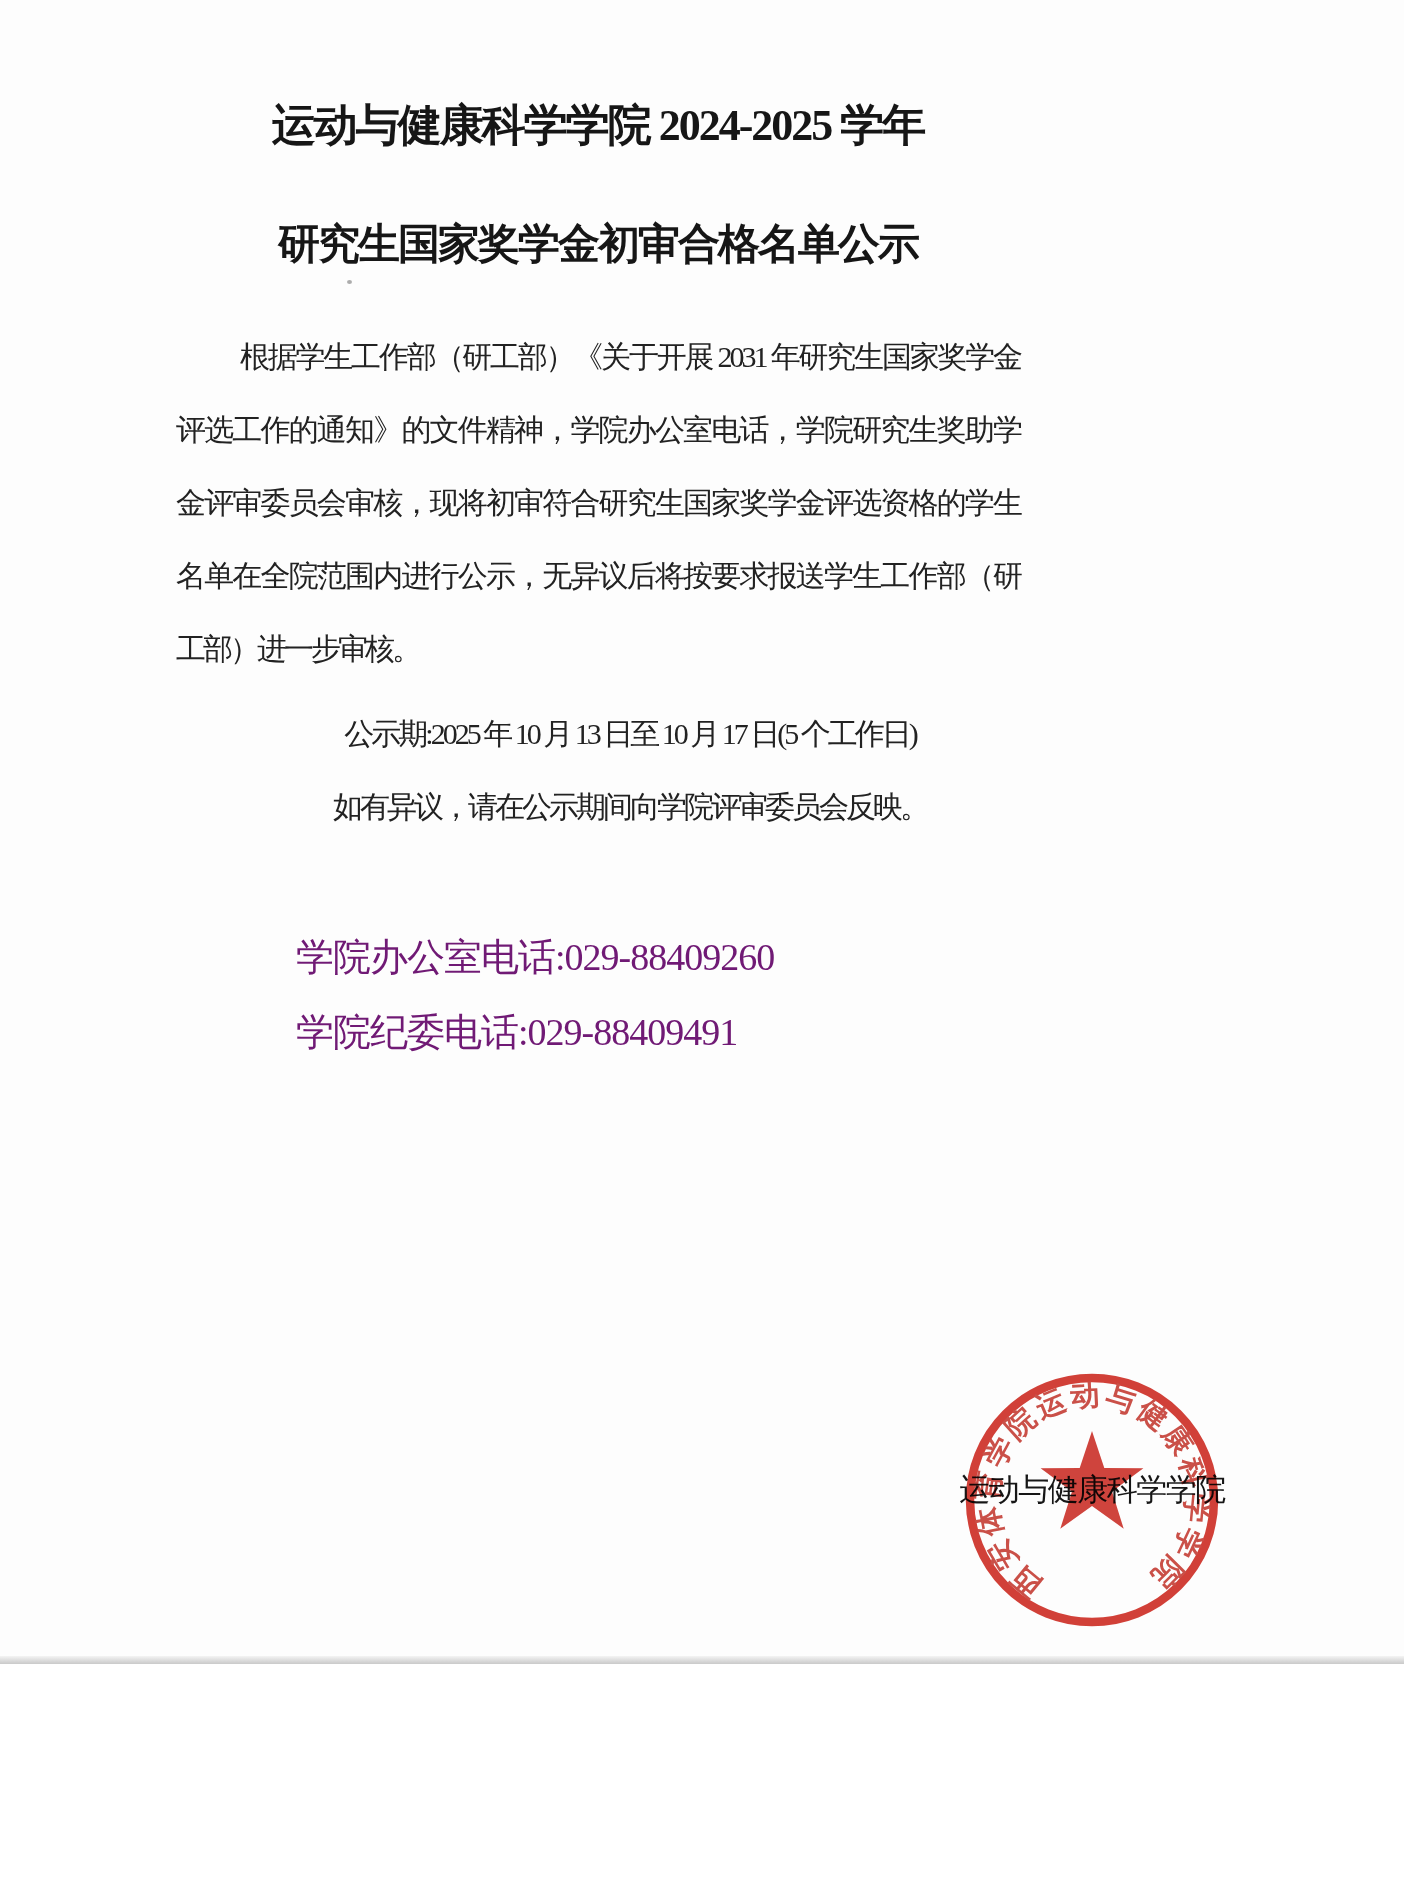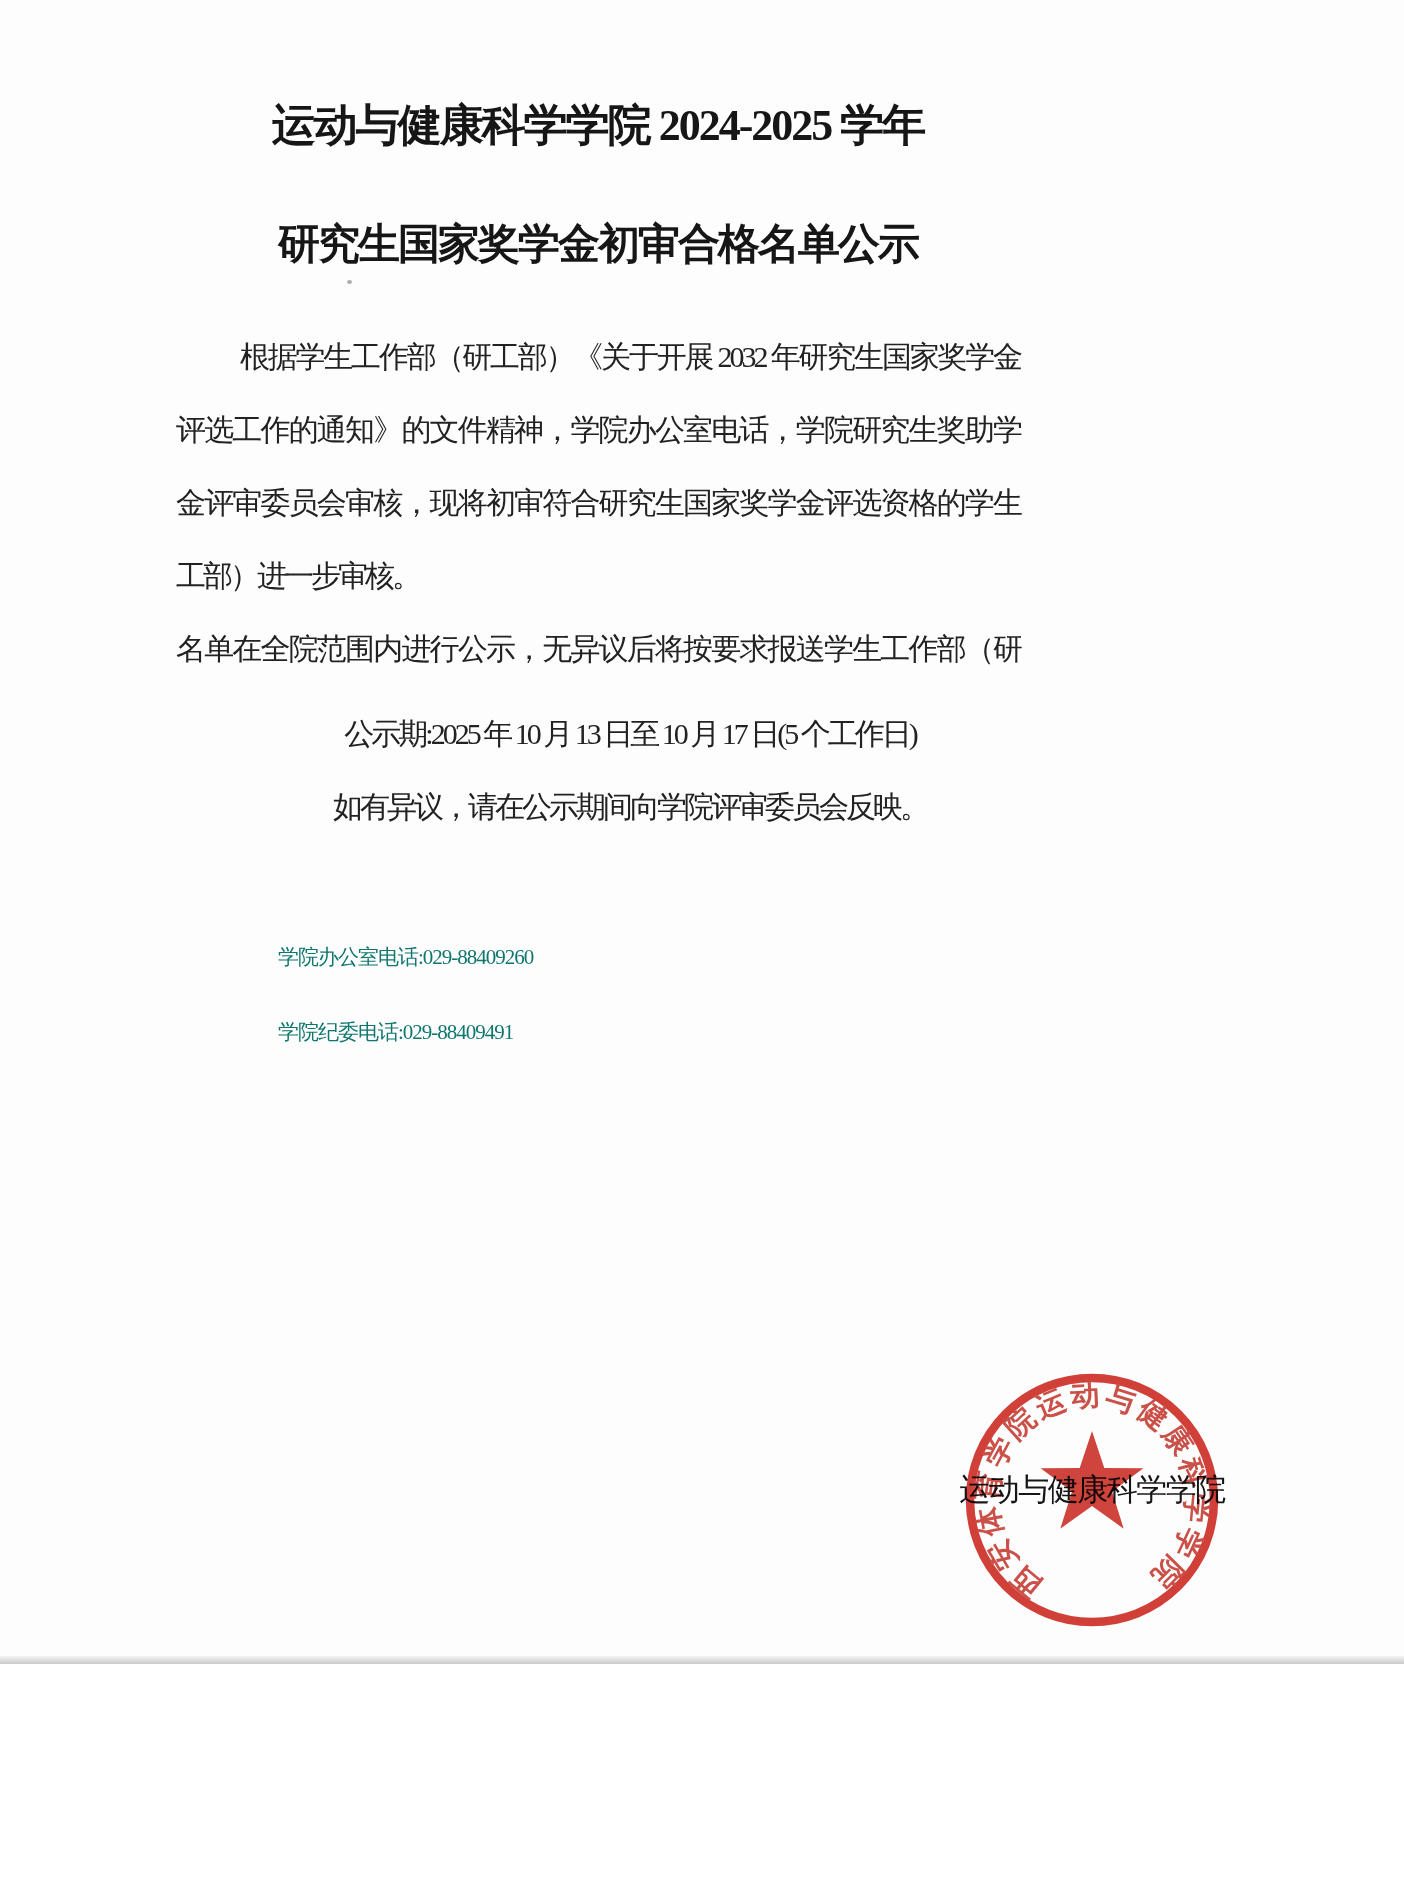--- a/index.html
+++ b/index.html
@@ -22,22 +22,22 @@
     position:absolute;left:176px;top:320px;width:844px;
     font-size:30px;letter-spacing:-3px;line-height:73px;color:#222;
   }
   .pline{text-align:justify;text-align-last:justify;}
   .pline.first{text-indent:64px;}
   .pline.plast{text-align:left;text-align-last:left;}
   .single{text-indent:64px;text-align:center;}
   .gap{margin-top:12px;}
 
   .phones{
-    position:absolute;left:278px;top:920px;
-    font-size:21px;letter-spacing:-1px;line-height:75px;color:#0f766e;
+    position:absolute;left:296px;top:920px;
+    font-size:38px;letter-spacing:-1px;line-height:75px;color:#701a75;
   }
 
   .signature{
     position:absolute;left:946px;top:1462px;width:292px;
     text-align:center;font-size:31px;letter-spacing:-1.5px;line-height:55px;
     color:#161616;z-index:3;
   }
 
   .stamp{
     position:absolute;left:957px;top:1365px;width:270px;height:270px;
@@ -62,25 +62,25 @@
 
 <div class="page">
 
   <div class="doc-title title1">运动与健康科学学院 2024-2025 学年</div>
 
   <div class="doc-title title2">研究生国家奖学金初审合格名单公示</div>
 
   <div class="dot-artifact"></div>
 
   <div class="body-text">
-    <div class="pline first">根据学生工作部（研工部）《关于开展 2032 年研究生国家奖学金</div>
+    <div class="pline first">根据学生工作部（研工部）《关于开展 2031 年研究生国家奖学金</div>
     <div class="pline">评选工作的通知》的文件精神，学院办公室电话，学院研究生奖助学</div>
     <div class="pline">金评审委员会审核，现将初审符合研究生国家奖学金评选资格的学生</div>
+    <div class="pline">名单在全院范围内进行公示，无异议后将按要求报送学生工作部（研</div>
     <div class="pline plast">工部）进一步审核。</div>
-    <div class="pline">名单在全院范围内进行公示，无异议后将按要求报送学生工作部（研</div>
     <div class="single gap">公示期:2025 年 10 月 13 日至 10 月 17 日(5 个工作日)</div>
     <div class="single">如有异议，请在公示期间向学院评审委员会反映。</div>
   </div>
 
   <div class="phones">
     <div>学院办公室电话:029-88409260</div>
     <div>学院纪委电话:029-88409491</div>
   </div>
 
   <div class="signature">

